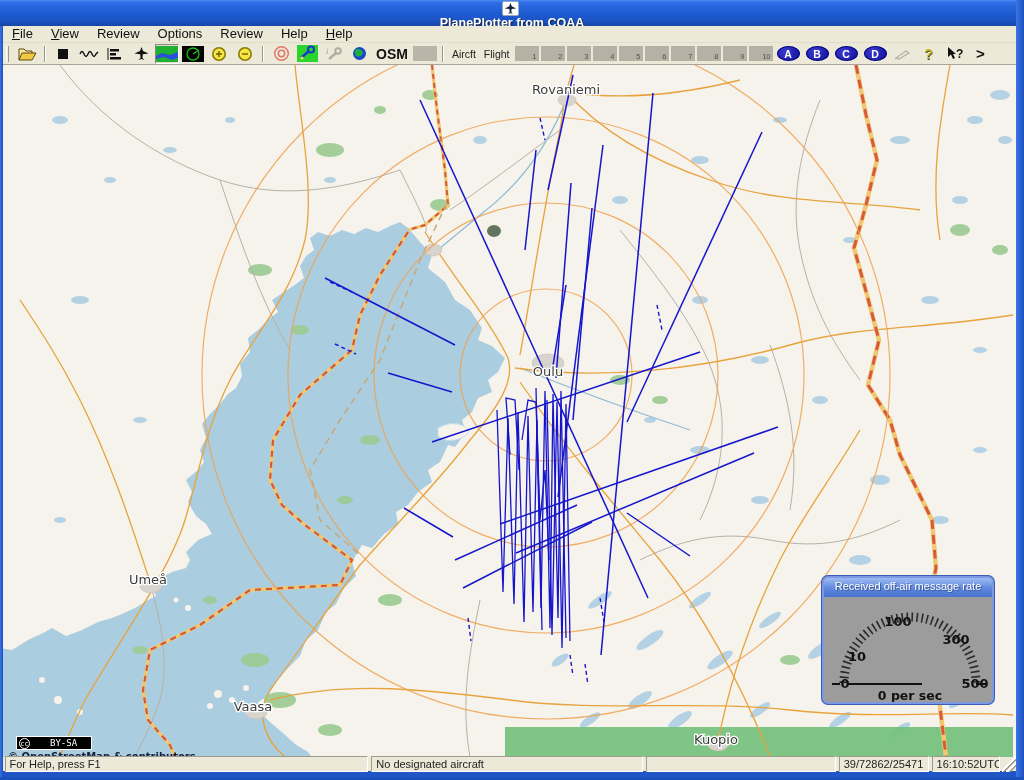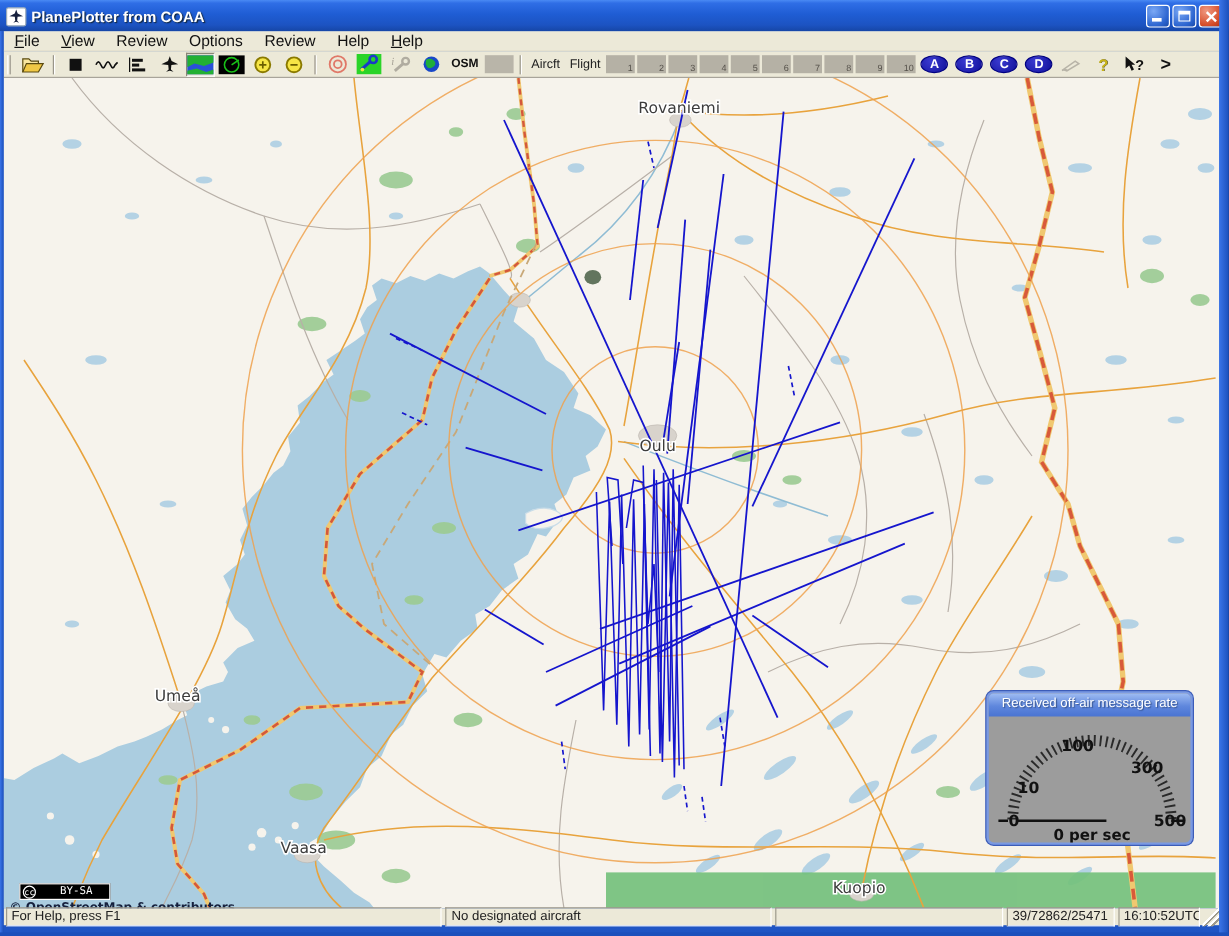--- a/index.html
+++ b/index.html
@@ -3,21 +3,21 @@
 <meta charset="utf-8">
 <style>
   * { margin:0; padding:0; box-sizing:border-box; }
   html,body { width:1024px; height:780px; overflow:hidden; background:#000; }
   body { font-family:"Liberation Sans", sans-serif; }
   .window { position:relative; width:1024px; height:780px;
     background:linear-gradient(180deg,#2b63d8,#1f55c4); }
   
   .titlebar { position:absolute; left:0; top:0; width:1024px; height:26px;
     background:linear-gradient(180deg,#4a8af4 0%,#2f6ee6 10%,#1f5dd4 45%,#1c53c2 80%,#1646a6 100%);
-    display:flex; align-items:center; padding:1px 5px 0 5px; }
+    display:flex; align-items:center; padding:1px 5px 0 5px;flex-direction:column; }
   .title-icon { width:17px; height:16px; background:#fff; border:1px solid #9ab;
     border-radius:2px; margin-right:4px; display:flex; align-items:center; justify-content:center; }
   .title-text { color:#fff; font-size:12.5px; font-weight:bold; text-shadow:1px 1px 1px #123; }
   .winbtns { margin-left:auto; display:flex; gap:2px; }
   .winbtn { width:20px; height:19px; border-radius:3px; border:1px solid #fff;
     position:relative; cursor:default; }
   .winbtn.blue { background:radial-gradient(circle at 30% 25%,#7aa8f5,#2a63cf 70%,#1a4aa8); }
   .winbtn.red  { background:radial-gradient(circle at 30% 25%,#f09a82,#d64e2a 65%,#b03010); }
   .glyph-min { position:absolute; left:4px; bottom:4px; width:8px; height:3px; background:#fff; }
   .glyph-max { position:absolute; left:4px; top:4px; width:10px; height:9px;
@@ -34,21 +34,21 @@
   .toolbar { position:absolute; left:3px; top:43px; width:1013px; height:22px;
     background:#ece9d8; display:flex; align-items:center; border-bottom:1px solid #a8a49a; }
   .grip { width:3px; height:16px; margin:0 5px 0 3px;
     border-left:1px solid #fff; border-right:1px solid #9a968a; }
   .tsep { width:2px; height:16px; margin:0 4px;
     border-left:1px solid #9a968a; border-right:1px solid #fff; }
   .tbtn { width:24px; height:20px; display:flex; align-items:center; justify-content:center;
     margin:0 1px; position:relative; }
   .tbtn.pressed { border:1px solid; border-color:#8a8678 #fff #fff #8a8678; background:#e0ddcf; }
   .tbtn.textbtn { width:auto; padding:0 3px; font-size:10.5px; color:#222; }
-  .osm { font-weight:bold; font-size:10px; color:#111; }
+  .osm { font-weight:bold; font-size:14px; color:#111; }
   .grayblock { width:26px; height:15px; background:#b9b5a9; }
   .numbtn { width:24px; height:15px; background:#b5b1a5; margin:0 1px; position:relative; }
   .numbtn span { position:absolute; right:2px; bottom:0px; font-size:7.5px; color:#55514a; }
   .ovalbtn { width:23px; height:15px; border-radius:50%; background:radial-gradient(circle at 35% 30%,#3a3ad0,#10109a);
     color:#fff; font-weight:bold; font-size:10.5px; display:flex; align-items:center; justify-content:center;
     margin:0 3px; border:1px solid #000080; }
   .helpq { font-size:14px; font-weight:bold; color:#c8b418; text-shadow:0.5px 0.5px 0 #444; }
   .morearrow { font-size:15px; font-weight:bold; color:#111; }
   
   .map-area { position:absolute; left:3px; top:65px; width:1013px; height:692px;

